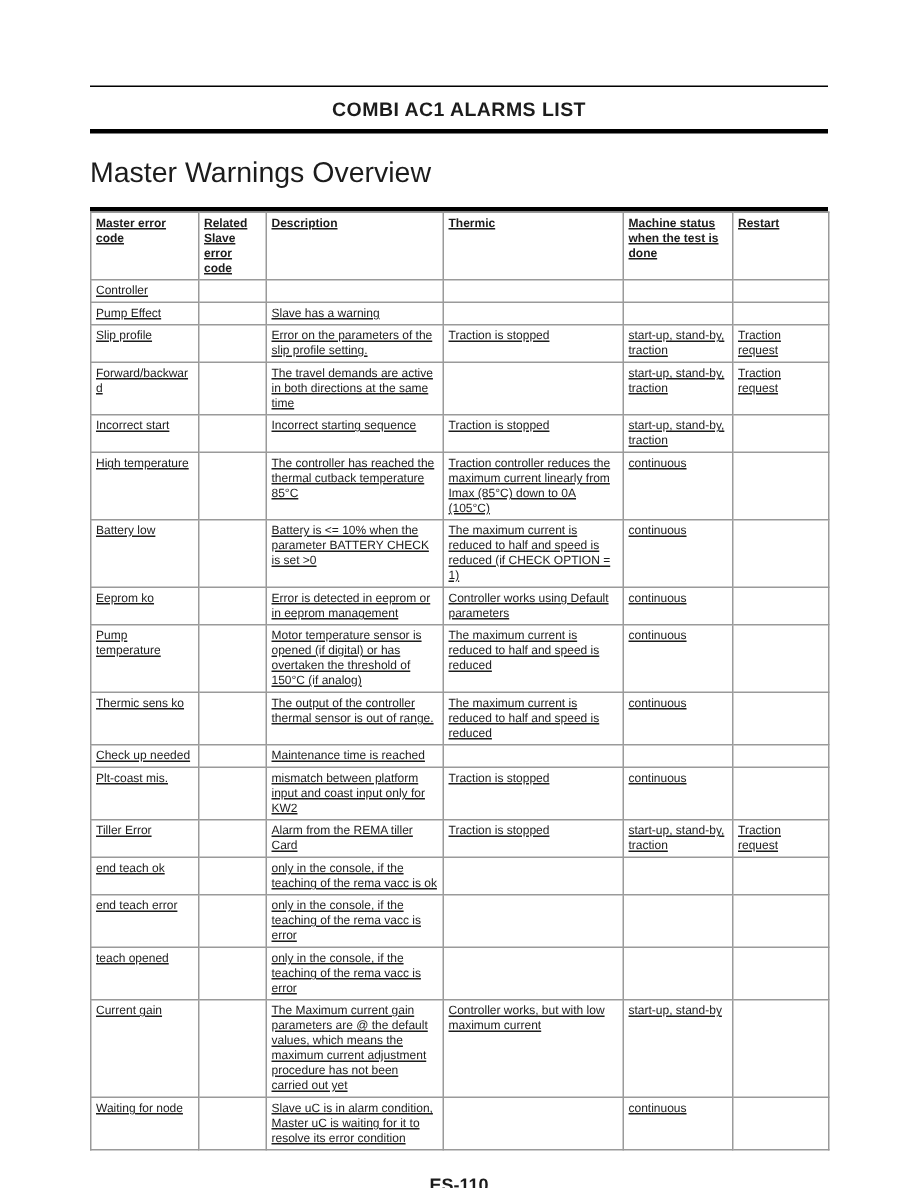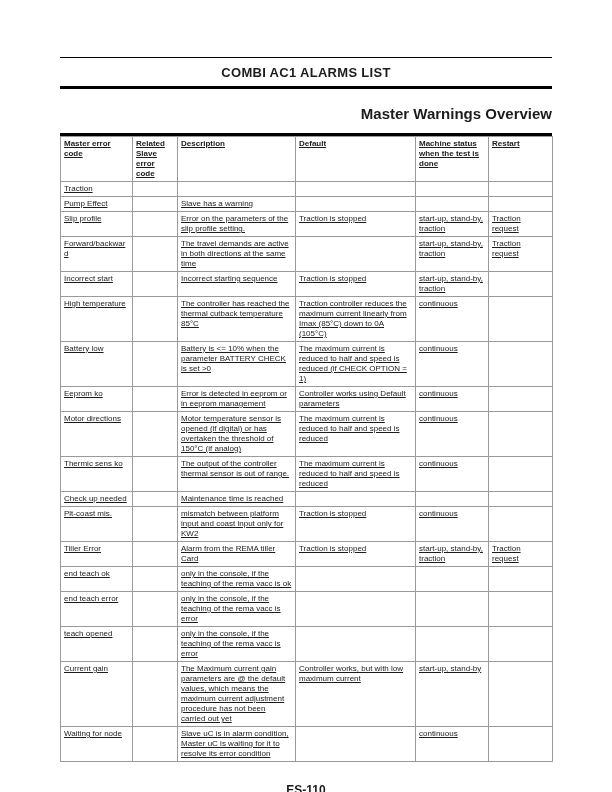--- a/index.html
+++ b/index.html
@@ -22,23 +22,23 @@
     border-bottom: 3px solid #000;
     text-align: center;
     padding: 7px 0 6px 0;
   }
   .header-title {
     font-size: 13px;
     font-weight: bold;
     letter-spacing: 0.3px;
   }
   .section-title {
-    text-align: right;
-    font-size: 15px;
-    font-weight: bold;
+    text-align: left;
+    font-size: 19px;
+    font-weight: normal;
     margin: 16px 0 11px 0;
   }
   .alarm-table-wrap {
     border-top: 3px solid #000;
   }
   table.alarm-table {
     width: 492px;
     border-collapse: collapse;
     table-layout: fixed;
     text-decoration: underline;
@@ -87,28 +87,28 @@
         <col style="width:118px">
         <col style="width:120px">
         <col style="width:73px">
         <col style="width:64px">
       </colgroup>
       <thead>
         <tr>
             <th>Master error code</th>
             <th>Related Slave error code</th>
             <th>Description</th>
-            <th>Default</th>
+            <th>Thermic</th>
             <th>Machine status when the test is done</th>
             <th>Restart</th>
           </tr>
       </thead>
       <tbody>
           <tr>
-            <td>Traction</td>
+            <td>Controller</td>
             <td></td>
             <td></td>
             <td></td>
             <td></td>
             <td></td>
           </tr>
           <tr>
             <td>Pump Effect</td>
             <td></td>
             <td>Slave has a warning</td>
@@ -158,21 +158,21 @@
           </tr>
           <tr>
             <td>Eeprom ko</td>
             <td></td>
             <td>Error is detected in eeprom or in eeprom management</td>
             <td>Controller works using Default parameters</td>
             <td>continuous</td>
             <td></td>
           </tr>
           <tr>
-            <td>Motor directions</td>
+            <td>Pump temperature</td>
             <td></td>
             <td>Motor temperature sensor is opened (if digital) or has overtaken the threshold of 150°C (if analog)</td>
             <td>The maximum current is reduced to half and speed is reduced</td>
             <td>continuous</td>
             <td></td>
           </tr>
           <tr>
             <td>Thermic sens ko</td>
             <td></td>
             <td>The output of the controller thermal sensor is out of range.</td>

